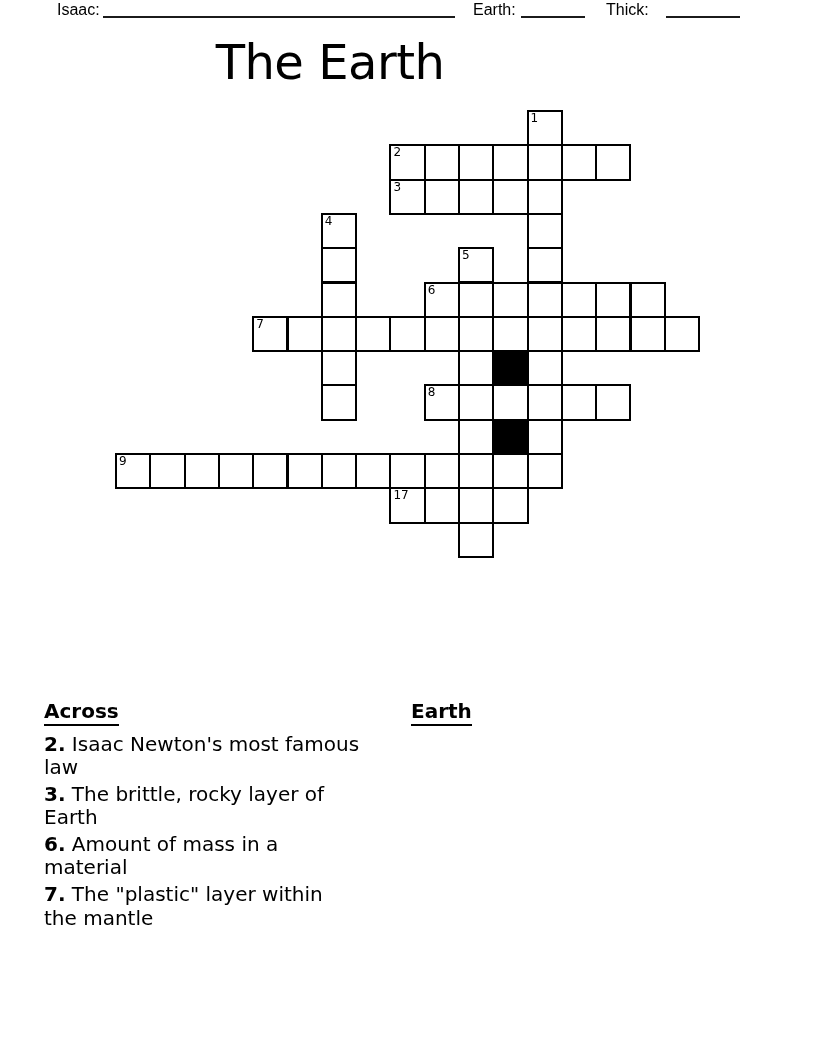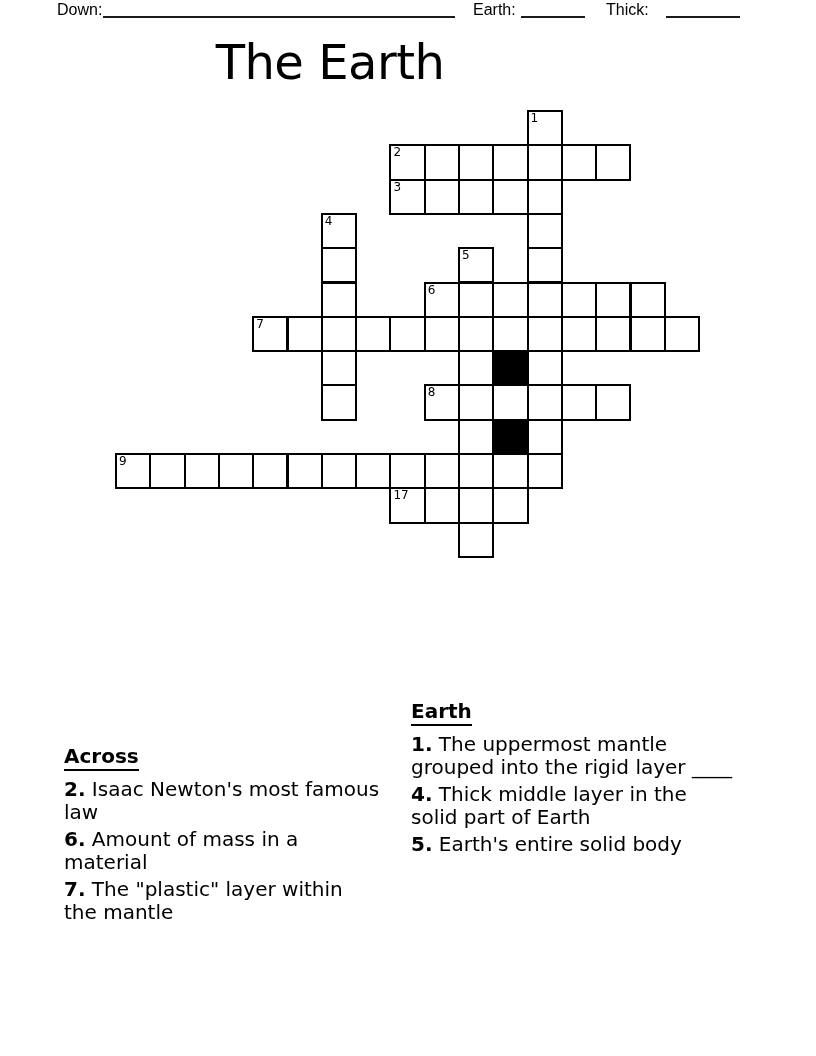--- a/index.html
+++ b/index.html
@@ -23,34 +23,34 @@
   .cell{
     position:absolute;width:36.3px;height:36.3px;box-sizing:border-box;
     background:#fff;border:2px solid #000;
   }
   .cell.black{background:#000;}
   .cell-num{
     position:absolute;top:0px;left:2px;font-size:12px;line-height:13px;color:#000;
   }
   
   .clues-col{position:absolute;top:700px;font-size:20px;line-height:23.3px;color:#000;}
-  #clues-left{left:64px;width:360px;margin-top:45px;}
+  #clues-left{left:44px;width:360px;}
   #clues-right{left:411px;width:400px;}
   .clue-head{
     display:inline-block;font-size:20px;font-weight:bold;line-height:23px;
     border-bottom:2px solid #000;padding-bottom:1px;margin:0 0 7px 0;
   }
   .head-wrap{margin:0;}
   .clue{margin:0 0 3.5px 0;white-space:pre-line;}
   .clue b{font-weight:bold;}
 </style>
 </head>
 <body>
 
-<span class="hdr-label" style="left:57px">Down:</span>
+<span class="hdr-label" style="left:57px">Isaac:</span>
 <div class="blank-line" style="left:103px;width:352px"></div>
 <span class="hdr-label" style="left:473px">Earth:</span>
 <div class="blank-line" style="left:521px;width:64px"></div>
 <span class="hdr-label" style="left:606px">Thick:</span>
 <div class="blank-line" style="left:666px;width:74px"></div>
 
 <div class="title">The Earth</div>
 
 <div id="grid">
     <div class="cell" style="left: 411.6px; top: 0px;">
@@ -144,29 +144,24 @@
     <div class="cell" style="left: 377.3px; top: 377.3px;"></div>
     <div class="cell black" style="left: 377.3px; top: 240.1px;"></div>
     <div class="cell black" style="left: 377.3px; top: 308.7px;"></div>
   </div>
 
 <div id="clues-left" class="clues-col">
   <p class="head-wrap"><span class="clue-head">Across</span></p>
   <div>
       <p class="clue"><b>2.</b> Isaac Newton's most famous
 law</p>
+      <p class="clue"><b>3.</b> The brittle, rocky layer of
+Earth</p>
       <p class="clue"><b>6.</b> Amount of mass in a
 material</p>
       <p class="clue"><b>7.</b> The "plastic" layer within
 the mantle</p>
     </div>
 </div>
 
 <div id="clues-right" class="clues-col">
   <p class="head-wrap"><span class="clue-head">Earth</span></p>
-  <div>
-      <p class="clue"><b>1.</b> The uppermost mantle
-grouped into the rigid layer ____</p>
-      <p class="clue"><b>4.</b> Thick middle layer in the
-solid part of Earth</p>
-      <p class="clue"><b>5.</b> Earth's entire solid body</p>
-    </div>
 </div>
 
 </body></html>

